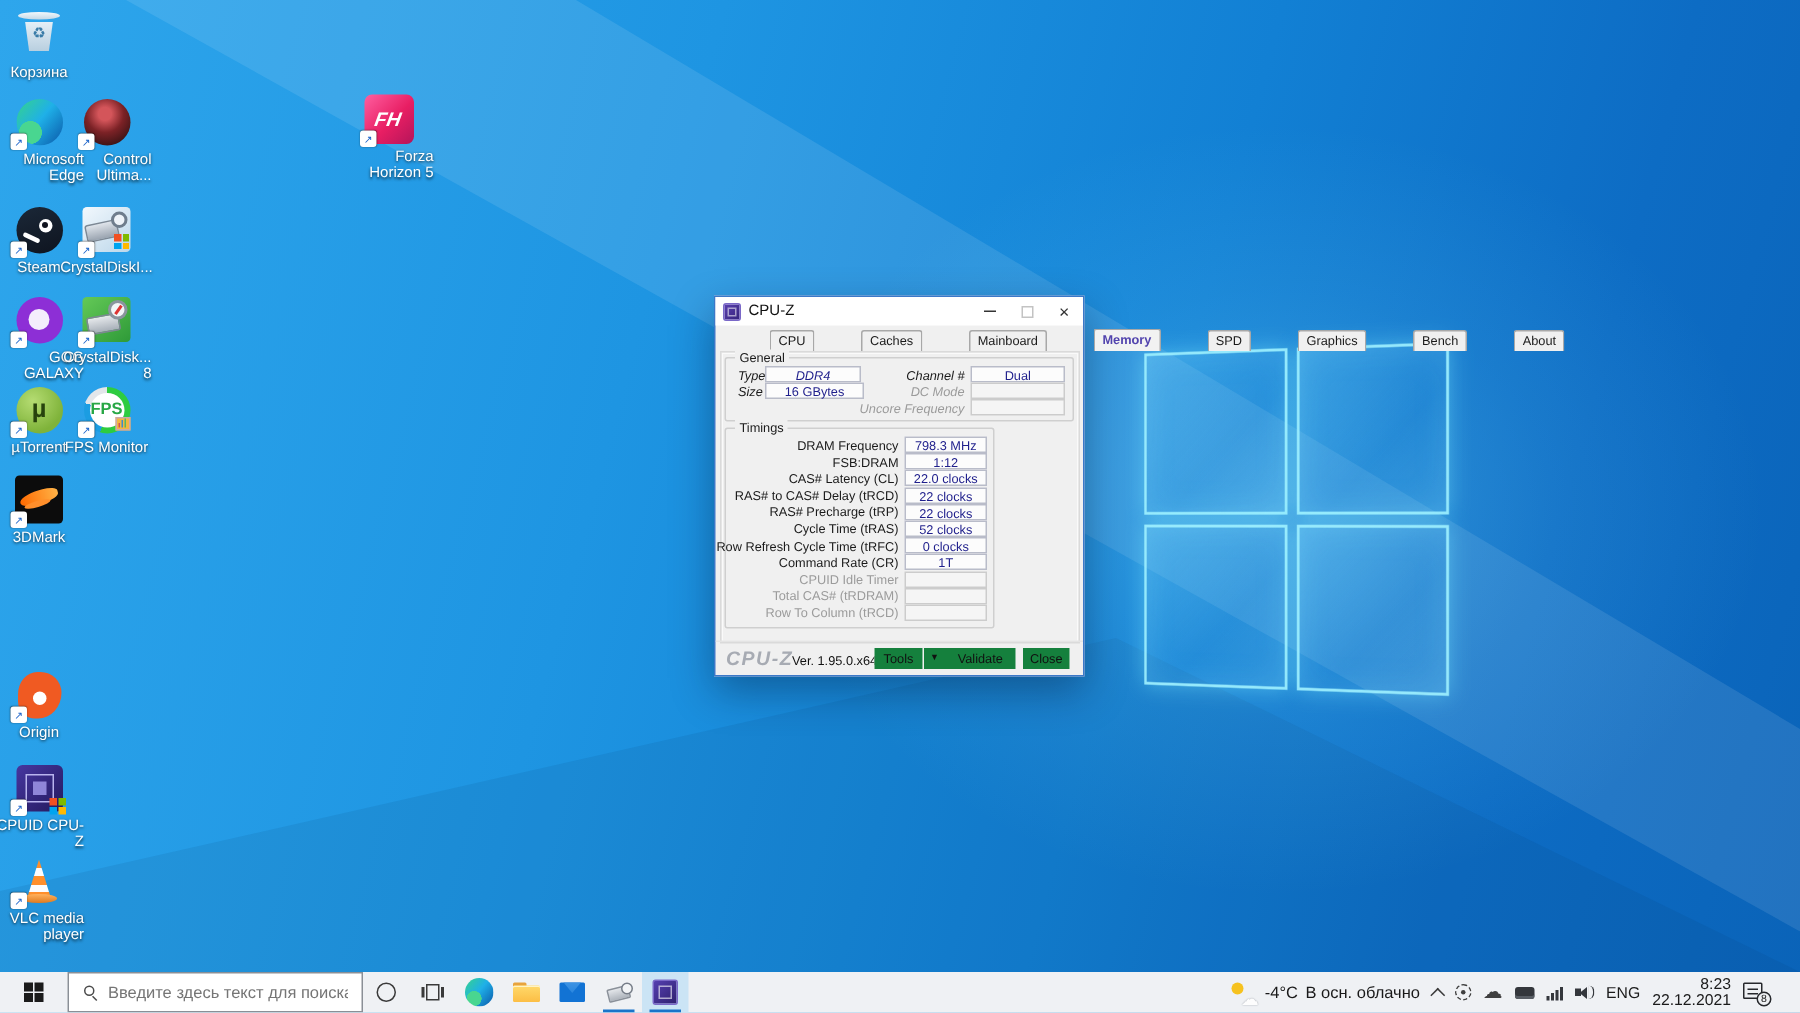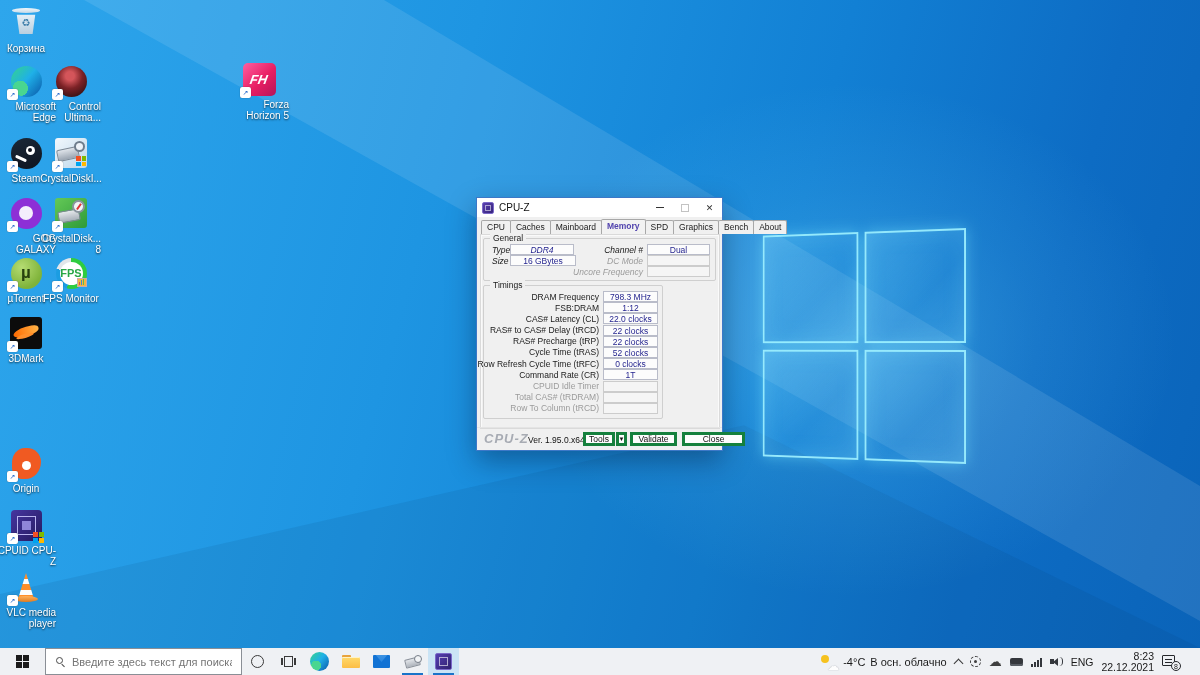--- a/index.html
+++ b/index.html
@@ -43,21 +43,21 @@
   .tbar .appico i { position:absolute; inset:2px; border:1px solid rgba(255,255,255,.55); display:block; }
   .tbar .ttl { font-size:10px; color:#111; }
   .wbtns { margin-left:auto; display:flex; height:100%; }
   .wbtn { width:25px; height:100%; display:flex; align-items:center; justify-content:center; }
   .mini { width:8px; height:1px; background:#333; display:block; }
   .maxi { width:8px; height:8px; border:1px solid #c3c3c3; display:block; }
   .clsx { font-size:9px; color:#333; }
 
   .tabs { position:absolute; left:4px; top:22px; right:4px; height:14px; display:flex; }
   .tab { padding:0 5px; height:14px; line-height:13px; font-size:8.5px; color:#1a1a1a; background:#f0f0f0;
-    border:1px solid #a8a8a8; border-bottom:none; margin-right:-1px; border-radius:2px 2px 0 0; white-space:nowrap; }
+    border:1px solid #a8a8a8; border-bottom:none; margin-right:-1px; border-radius:2px 2px 0 0; white-space:nowrap;margin-left:32px; }
   .tab.active { color:#5244ae; position:relative; z-index:2; background:#f2f2f2; height:15px; margin-top:-1px;font-weight:bold; }
 
   .page { position:absolute; left:3px; top:36px; width:240px; height:195px; border:1px solid #dadada;
     background:#f0f0f0; box-shadow: inset 0 0 0 1px #fafafa; }
 
   .group { position:absolute; border:1px solid #cfcfcf; border-radius:2px; }
   .legend { position:absolute; top:-6px; left:6px; background:#f0f0f0; padding:0 3px; font-size:8.5px; color:#1a1a1a; }
   .g-general { left:6px; top:40px; width:233px; height:43px; }
   .g-timings { left:6px; top:87px; width:180px; height:134px; }
 
@@ -71,26 +71,26 @@
 
   .t-rows { position:absolute; left:4px; right:4px; top:5px; bottom:4px; display:flex; flex-direction:column; justify-content:space-between; }
   .t-row { display:flex; align-items:center; justify-content:flex-end; height:11px; }
   .t-row .flabel { margin-right:4px; }
   .t-row .vbox { width:55px; flex:0 0 55px; }
 
   .footer { position:absolute; left:0; right:0; bottom:0; height:23px; border-top:1px solid #e4e4e4; }
   .cpuz-logo { position:absolute; left:7px; top:3px; font-size:13px; font-style:italic; font-weight:bold;
     color:#a7abb3; letter-spacing:1px; }
   .ver { position:absolute; left:51px; top:7px; font-size:8.5px; color:#111; }
-  .fbtn { position:absolute; top:4px; height:14px; background:#fdfdfd; border:3px solid #15803d; font-size:8.5px;
+  .fbtn { position:absolute; top:4px; height:14px; background:#fdfdfd; border:7px solid #15803d; font-size:8.5px;
     display:flex; align-items:center; justify-content:center; color:#111; }
   .b-tools { left:106px; width:32px; }
   .b-drop { left:139px; width:11px; font-size:6px; }
   .b-validate { left:153px; width:47px; }
-  .b-close { left:205px; width:63px; }
+  .b-close { left:205px; width:31px; }
 
   
   .taskbar { position:absolute; left:0; bottom:0; width:1200px; height:27px; background:#eff1f4; display:flex; align-items:stretch; }
   .tb-start { width:45px; display:flex; align-items:center; justify-content:center; }
   .winglyph { width:13px; height:13px; display:grid; grid-template-columns:1fr 1fr; grid-template-rows:1fr 1fr; gap:1px; }
   .winglyph b { background:#1b1b1b; }
   .tb-search { width:197px; background:#fff; border:1px solid #8a8f96; display:flex; align-items:center; }
   .mag { position:relative; width:9px; height:9px; margin:0 7px 0 10px; }
   .mag i { position:absolute; left:0; top:0; width:7px; height:7px; border:1.3px solid #4a4a4a; border-radius:50%; display:block; }
   .mag b { position:absolute; right:0; bottom:0; width:4px; height:1.3px; background:#4a4a4a; transform:rotate(45deg); display:block; }

